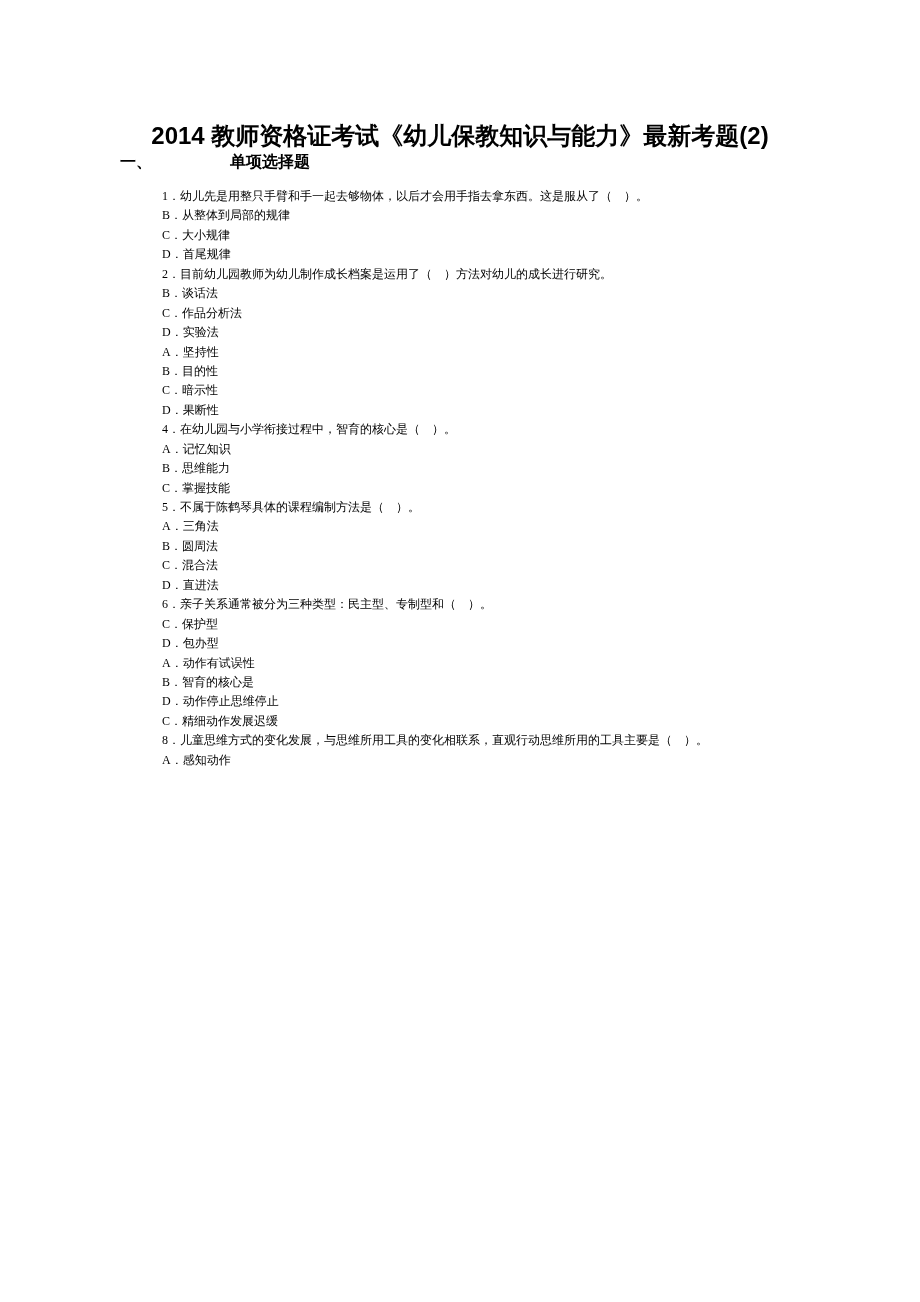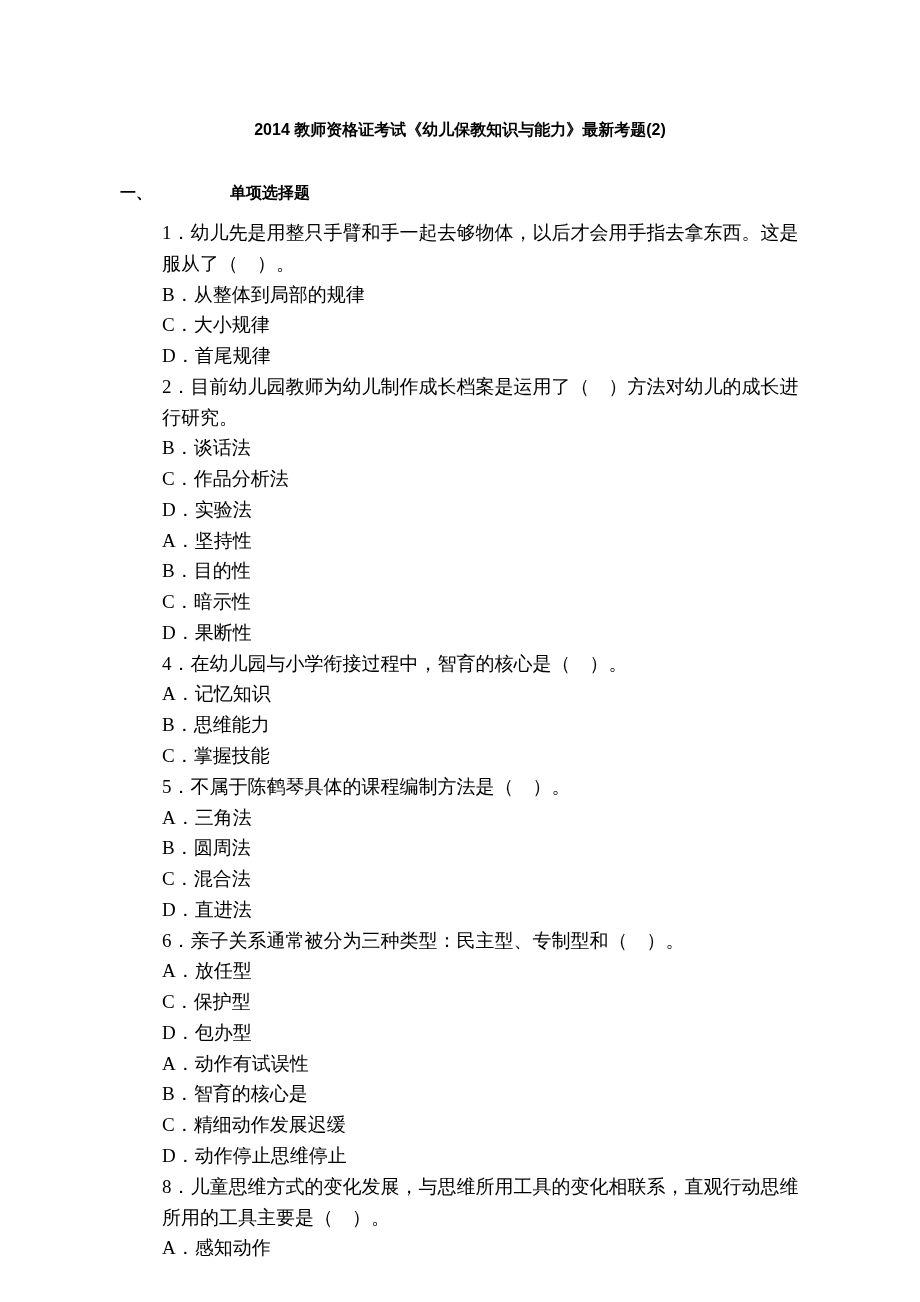--- a/index.html
+++ b/index.html
@@ -6,36 +6,35 @@
     body {
       background: #ffffff;
       font-family: "SimSun", "宋体", serif;
       width: 920px;
       height: 1302px;
       padding: 120px 120px 60px 120px;
       color: #000;
     }
     .title {
       font-family: "SimHei", "黑体", sans-serif;
-      font-size: 16px;
+      font-size: 24px;
       font-weight: bold;
       text-align: center;
-      margin-bottom: 42px;
     }
     .section-row {
       display: flex;
       font-family: "SimHei", "黑体", sans-serif;
       font-size: 16px;
       font-weight: bold;
       margin-bottom: 6px;
     }
     .section-num { width: 110px; }
     .section-label { }
     .content {
-      font-size: 19px;
+      font-size: 12px;
       line-height: 1.62;
       padding-left: 42px;
       margin-top: 14px;
     }
     .item { }
     .opt { }
   </style>
 </head>
 <body>
 
@@ -79,30 +78,29 @@
   <div class="item">
     <div>5．不属于陈鹤琴具体的课程编制方法是（　）。</div>
     <div class="opt">A．三角法</div>
     <div class="opt">B．圆周法</div>
     <div class="opt">C．混合法</div>
     <div class="opt">D．直进法</div>
   </div>
 
   <div class="item">
     <div>6．亲子关系通常被分为三种类型：民主型、专制型和（　）。</div>
-    <div class="opt">A．放任型</div>
     <div class="opt">C．保护型</div>
     <div class="opt">D．包办型</div>
   </div>
 
   <div class="item">
     <div class="opt">A．动作有试误性</div>
     <div class="opt">B．智育的核心是</div>
+    <div class="opt">D．动作停止思维停止</div>
     <div class="opt">C．精细动作发展迟缓</div>
-    <div class="opt">D．动作停止思维停止</div>
   </div>
 
   <div class="item">
     <div>8．儿童思维方式的变化发展，与思维所用工具的变化相联系，直观行动思维所用的工具主要是（　）。</div>
     <div class="opt">A．感知动作</div>
   </div>
 
 </div>
 
 </body></html>

